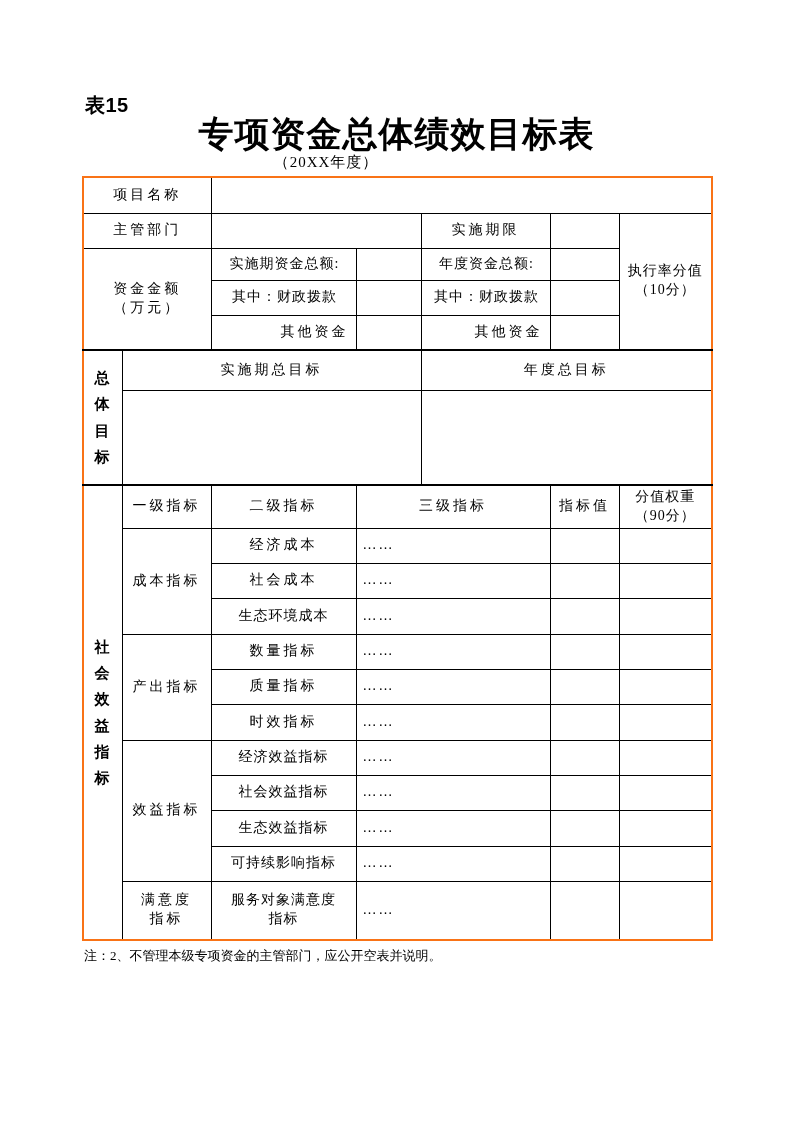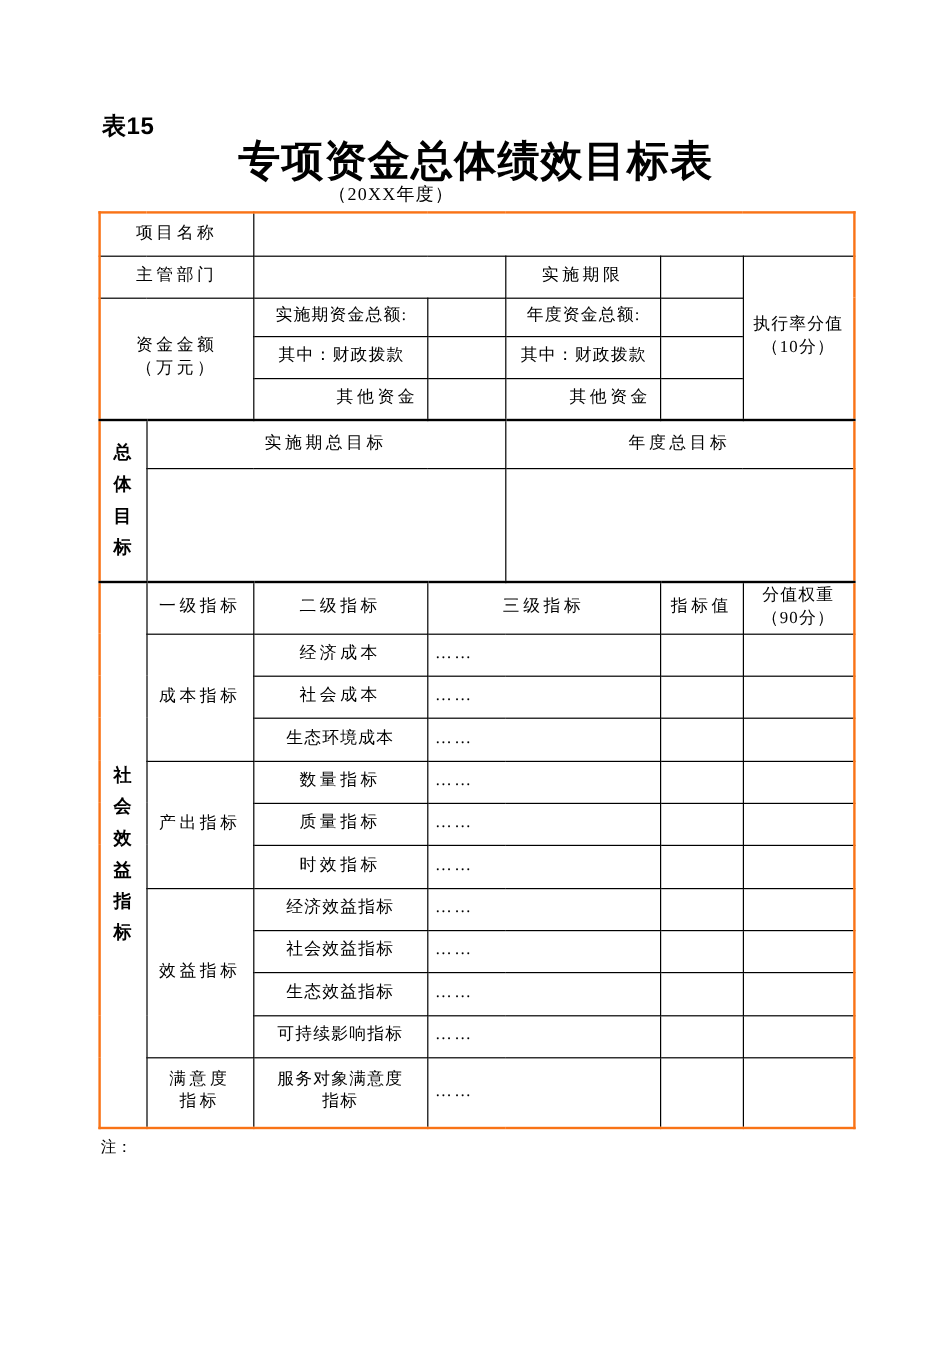--- a/index.html
+++ b/index.html
@@ -210,14 +210,15 @@
     <td colspan="2" class="dots">……</td>
     <td></td>
     <td></td>
   </tr>
 </tbody>
   </table>
 
 <div class="notes">
   <span class="prefix">注：</span>
   <div>
+    <div>2、不管理本级专项资金的主管部门，应公开空表并说明。</div>
   </div>
 </div>
 
 </body></html>

